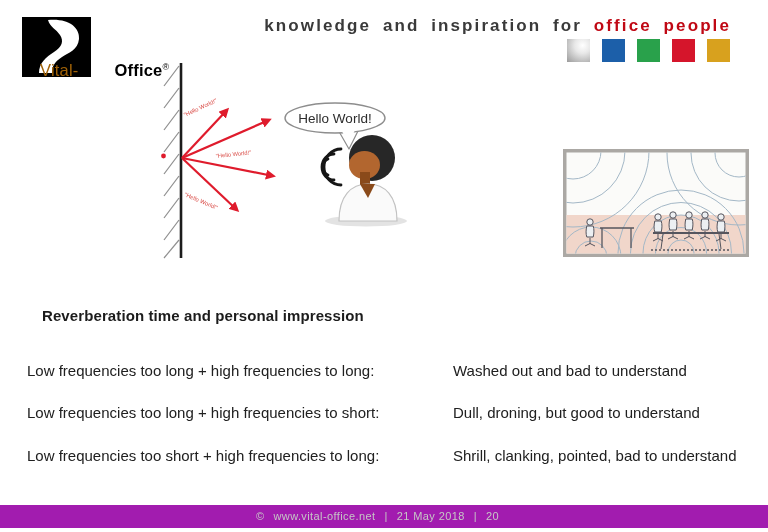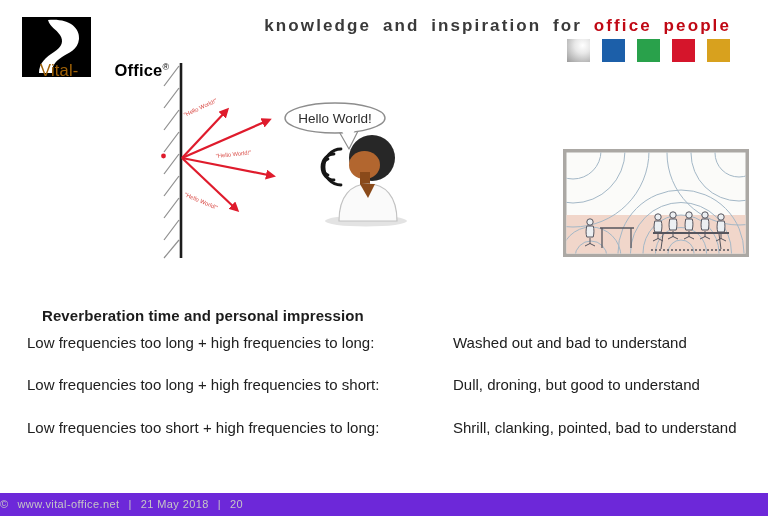--- a/index.html
+++ b/index.html
@@ -22,25 +22,25 @@
   .sq{width:23px;height:23px;}
   .sq-silver{background:radial-gradient(circle at 68% 28%,#ffffff 0%,#e8e8e8 35%,#9a9a9a 100%);}
   
   .sec-title{position:absolute;left:567px;top:84px;font-size:16px;font-weight:700;
     color:#1e1e1e;line-height:20px;letter-spacing:.2px;}
   .room-figure{position:absolute;left:563px;top:149px;width:186px;height:108px;}
   
   .scene{position:absolute;left:140px;top:58px;width:292px;height:228px;}
   
   .body-heading{position:absolute;left:42px;top:291px;font-size:15px;font-weight:700;color:#1c1c1c;letter-spacing:.1px;margin-top:16px;}
-  .impression-row{position:absolute;left:27px;right:6px;font-size:15px;color:#202020;white-space:nowrap;}
+  .impression-row{position:absolute;left:27px;right:6px;font-size:15px;color:#202020;white-space:nowrap;margin-top:28px;}
   .impression-row .cond{display:inline-block;width:426px;}
   
-  .footer{position:absolute;left:0;bottom:16px;width:768px;height:23px;background:#6d28d9;
-    color:#c6c6c6;font-size:11px;line-height:23px;text-align:left;letter-spacing:.4px;}
+  .footer{position:absolute;left:0;bottom:4px;width:768px;height:23px;background:#a21caf;
+    color:#c6c6c6;font-size:11px;line-height:23px;text-align:center;letter-spacing:.4px;}
   .footer span{margin-right:9px;}
   .footer .pg{margin-right:13px;}
 </style>
 </head>
 <body>
 
 <div class="slide">
 
   <div class="logo">
     <div class="logo-square">

